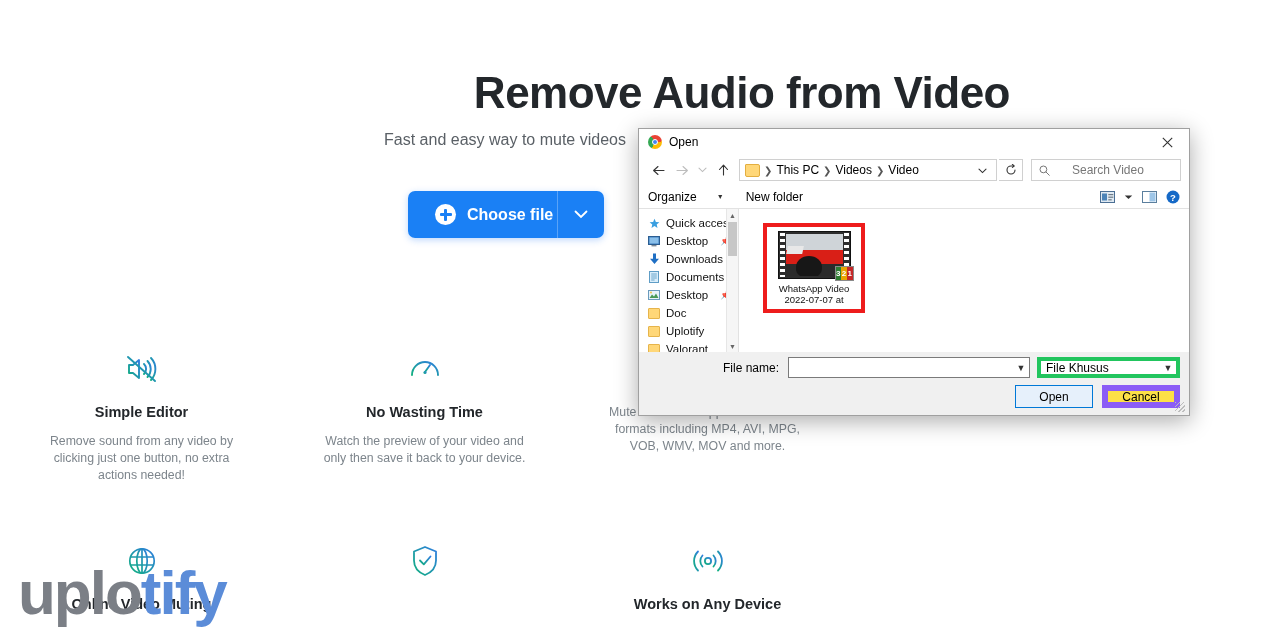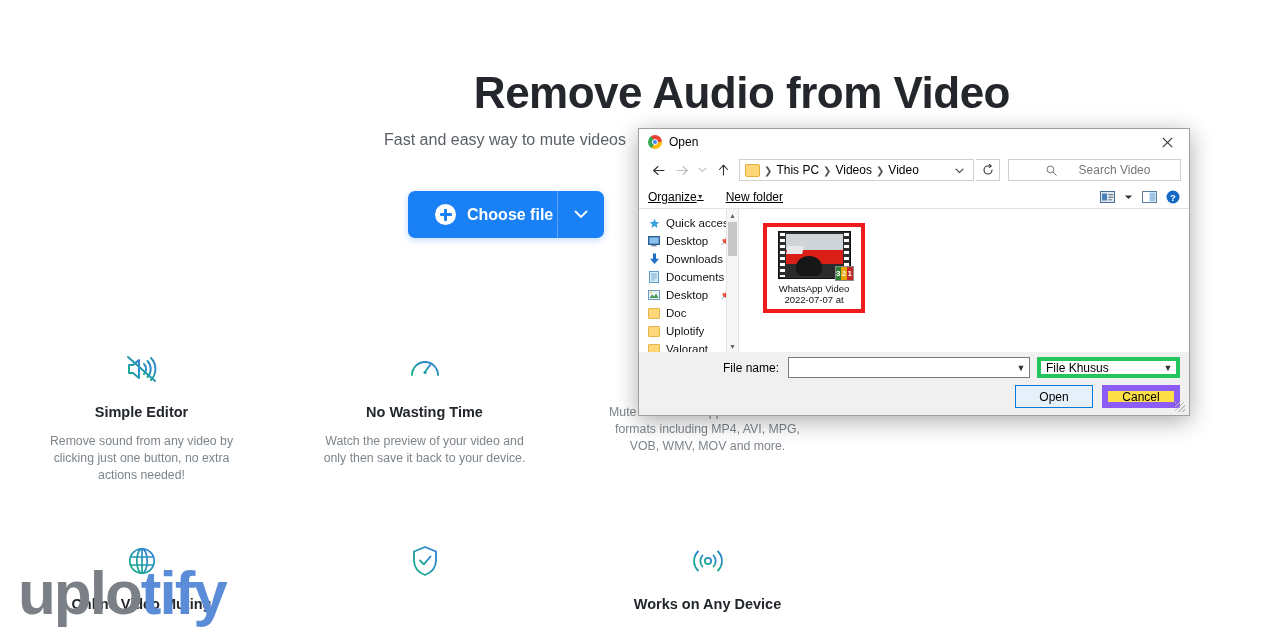--- a/index.html
+++ b/index.html
@@ -97,27 +97,27 @@
   .navbtn.small { width: 15px; }
   .crumbbar { flex: 1; height: 22px; background:#fff; border:1px solid #d0d0d0;
     display:flex; align-items:center; padding: 0 3px; margin-left: 3px; }
   .crumb-folder { width: 15px; height: 13px; background:#ffd778; border:1px solid #e3ae3f;
     border-radius: 1px 2px 2px 2px; margin: 0 3px 0 2px; flex:0 0 auto; }
   .crumb { padding: 0 3px; font-size: 12px; white-space: nowrap; cursor:pointer; }
   .crumb-sep { color:#555; font-size: 10px; padding: 0 1px; }
   .crumb-caret { margin-left:auto; padding: 0 6px; color:#333; font-size:10px; cursor:pointer; }
   .refresh { width: 24px; height: 22px; border:1px solid #d0d0d0; border-left:none;
     display:flex; align-items:center; justify-content:center; background:#fff; cursor:pointer; }
-  .searchbox { width: 173px; height: 22px; border:1px solid #d0d0d0; background:#fff;
-    display:flex; align-items:center; gap:22px; padding-left:7px; margin-left:6px;justify-content:center; }
+  .searchbox { width: 150px; height: 22px; border:1px solid #d0d0d0; background:#fff;
+    display:flex; align-items:center; gap:22px; padding-left:7px; margin-left:6px; }
   .searchbox .ph { color:#777; font-size:12px; }
 
   .cmdbar { height: 24px; display:flex; align-items:center; padding: 0 9px;
     background:#fff; border-bottom:1px solid #e2e2e2; flex: 0 0 auto; }
-  .cmd { font-size:12px; cursor:pointer; display:flex; align-items:center; gap:0;text-decoration:underline; }
+  .cmd { font-size:12px; cursor:pointer; display:flex; align-items:center; gap:20px; }
   .cmd + .cmd { margin-left: 22px; }
   .cmd .tri { font-size: 7px; color:#333; }
   .cmd-right { margin-left:auto; display:flex; align-items:center; gap:9px; }
   .ico-btn { cursor:pointer; display:flex; align-items:center; }
 
   .dlg-body { flex: 1; display:flex; background:#fff; min-height: 0; }
   .nav-pane { width: 100px; position: relative; background:#fff;
     border-right:1px solid #e2e2e2; padding-top: 5px; overflow:hidden; }
   .np-item { height:18px; display:flex; align-items:center; gap:6px;
     padding-left: 9px; font-size:11.5px; color:#111; cursor:pointer; white-space:nowrap; }

